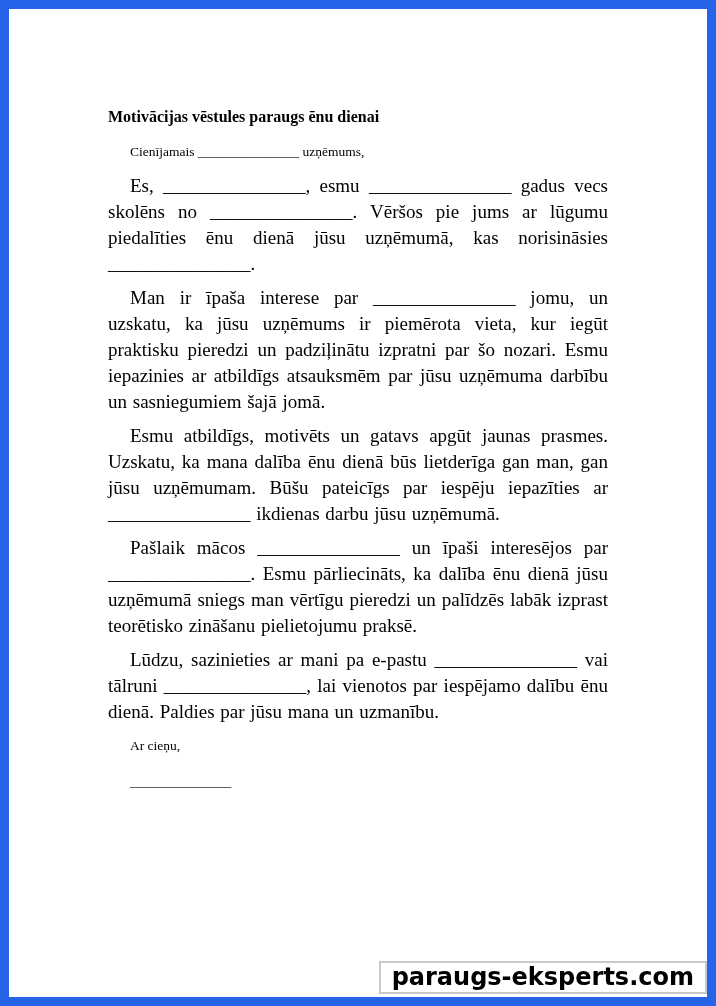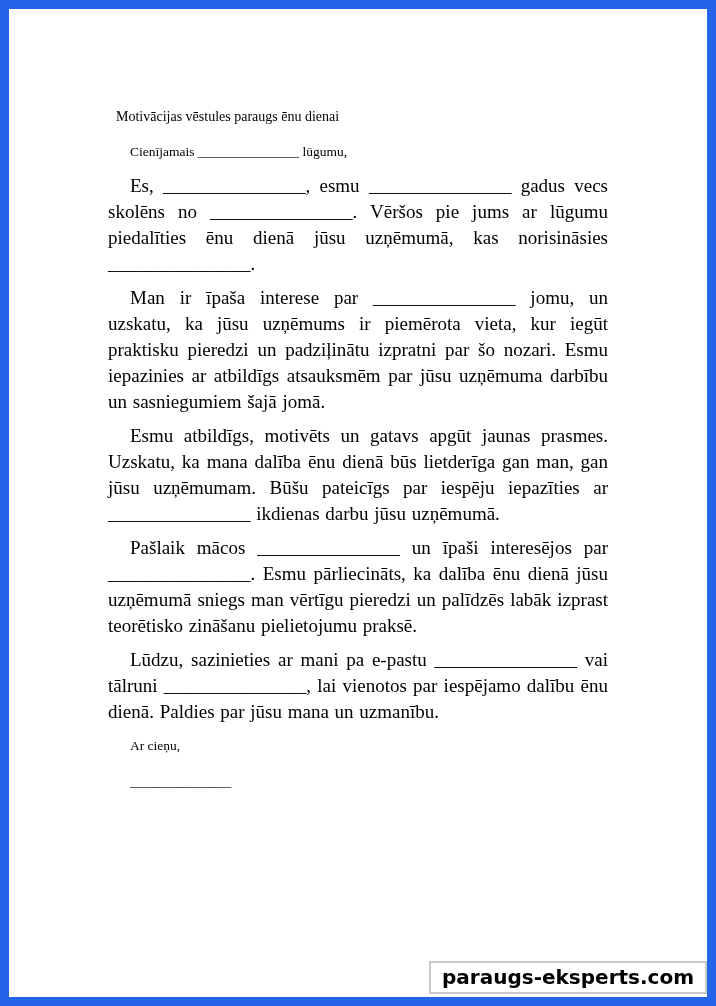--- a/index.html
+++ b/index.html
@@ -18,24 +18,24 @@
     font-family: "Liberation Serif", serif;
     color: #000000;
   }
   .doc {
     position: absolute;
     left: 99px;
     top: 95px;
     width: 500px;
   }
   .doc-title {
-    font-size: 14px;
-    font-weight: normal;
+    font-size: 16px;
+    font-weight: bold;
     line-height: 26px;
-    margin: 0 0 9px 8px;
+    margin: 0 0 9px 0;
   }
   p.body-par {
     font-size: 19px;
     line-height: 26px;
     text-align: justify;
     text-indent: 22px;
     margin: 0 0 8px 0;
     word-spacing: 1px;
   }
   p.salutation, p.closing, p.signature-line {
@@ -54,34 +54,34 @@
   }
   .watermark {
     position: absolute;
     right: 0;
     bottom: 3px;
     background: #ffffff;
     border: 2px solid #c9c9c9;
     padding: 3px 11px 4px 11px;
     font-family: "DejaVu Sans", sans-serif;
     font-weight: bold;
-    font-size: 20px;
+    font-size: 24px;
     line-height: 22px;
     color: #000000;
     white-space: nowrap;
   }
 </style>
 </head>
 <body>
 
 <div class="frame">
   <div class="doc">
     <h1 class="doc-title">Motivācijas vēstules paraugs ēnu dienai</h1>
 
-    <p class="salutation">Cienījamais _______________ lūgumu,</p>
+    <p class="salutation">Cienījamais _______________ uzņēmums,</p>
 
     <p class="body-par">Es, _______________, esmu _______________ gadus vecs skolēns no _______________. Vēršos pie jums ar lūgumu piedalīties ēnu dienā jūsu uzņēmumā, kas norisināsies _______________.</p>
 
     <p class="body-par">Man ir īpaša interese par _______________ jomu, un uzskatu, ka jūsu uzņēmums ir piemērota vieta, kur iegūt praktisku pieredzi un padziļinātu izpratni par šo nozari. Esmu iepazinies ar atbildīgs atsauksmēm par jūsu uzņēmuma darbību un sasniegumiem šajā jomā.</p>
 
     <p class="body-par">Esmu atbildīgs, motivēts un gatavs apgūt jaunas prasmes. Uzskatu, ka mana dalība ēnu dienā būs lietderīga gan man, gan jūsu uzņēmumam. Būšu pateicīgs par iespēju iepazīties ar _______________ ikdienas darbu jūsu uzņēmumā.</p>
 
     <p class="body-par">Pašlaik mācos _______________ un īpaši interesējos par _______________. Esmu pārliecināts, ka dalība ēnu dienā jūsu uzņēmumā sniegs man vērtīgu pieredzi un palīdzēs labāk izprast teorētisko zināšanu pielietojumu praksē.</p>
 
     <p class="body-par">Lūdzu, sazinieties ar mani pa e-pastu _______________ vai tālruni _______________, lai vienotos par iespējamo dalību ēnu dienā. Paldies par jūsu mana un uzmanību.</p>

